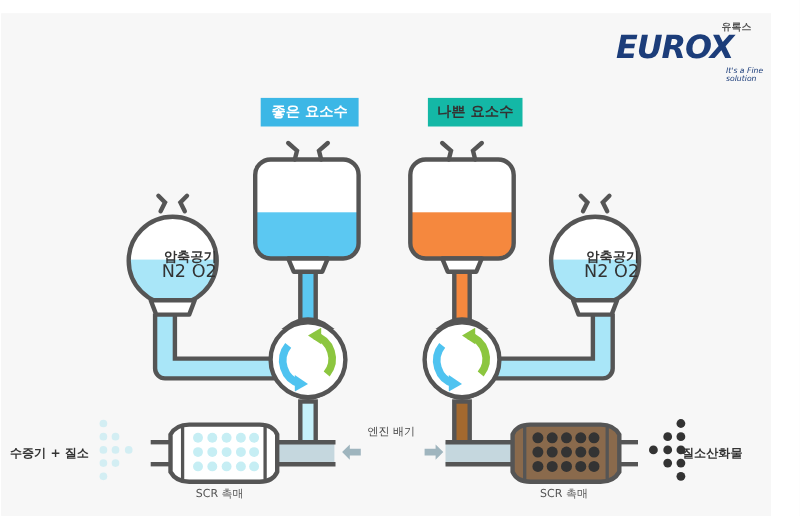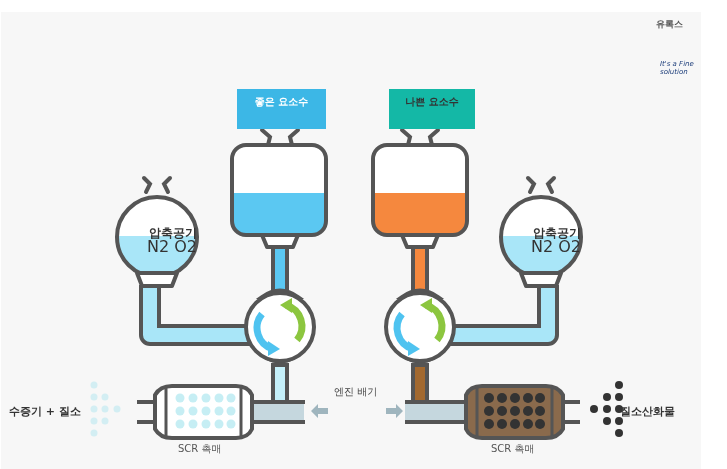--- a/index.html
+++ b/index.html
@@ -3,21 +3,21 @@
 <meta charset="utf-8">
 <style>
   html, body { margin: 0; padding: 0; }
   body {
     width: 727px; height: 469px; background: #ffffff; position: relative; overflow: hidden;
     font-family: "DejaVu Sans", "Liberation Sans", sans-serif;
   }
   .panel { position: absolute; left: 1px; top: 12px; width: 700px; height: 457px; background: #f7f7f7; }
   svg.diagram { position: absolute; left: 0; top: 0; }
   .txt { position: absolute; white-space: nowrap; color: #333; }
-  .badge { position: absolute; font-size: 10px; font-weight: bold; text-align: center; line-height: 26px; height: 40px; }
+  .badge { position: absolute; font-size: 13px; font-weight: bold; text-align: center; line-height: 26px; height: 26px; }
   .badge.good { left: 237px; top: 89px; width: 89px; background: #3cb7e6; color: #ffffff; }
   .badge.bad { left: 389px; top: 89px; width: 86px; background: #14b8a6; color: #333333; }
   .tank-label { font-size: 12px; font-weight: bold; text-align: right; width: 80px; line-height: 14px; color:#333; }
   .tank-label .n { font-weight: normal; font-size: 16px; padding-left: 24px; }
   .side-label { font-size: 11px; font-weight: bold; color: #333; }
   .small-label { font-size: 10px; color: #555; }
   .logo { position: absolute; left: 560px; top: 18px; width: 135px; height: 52px; }
   .logo-word { position: absolute; left: 0; top: 8px; font-family: "DejaVu Sans", sans-serif; font-weight: bold; font-style: italic; font-size: 29px; color: #1c3d7a; letter-spacing: -1px; }
   .logo-kr { position: absolute; right: 12px; top: 0; font-size: 9px; font-weight: bold; color: #555; }
   .logo-tag { position: absolute; left: 54px; top: 42px; font-size: 7px; font-style: italic; color: #1c3d7a; margin-left: 46px; }
@@ -211,20 +211,21 @@
     <circle cx="594" cy="409" r="4"></circle>
       <circle cx="607" cy="409" r="4"></circle>
       <circle cx="619" cy="409" r="4"></circle>
     <circle cx="607" cy="421" r="4"></circle>
       <circle cx="619" cy="421" r="4"></circle>
     <circle cx="619" cy="433" r="4"></circle>
   </g>
 </svg>
 
 <div class="logo">
+  <span class="logo-word">EUROX</span>
   <span class="logo-kr">유록스</span>
   <span class="logo-tag">It's a Fine solution</span>
 </div>
 
 <div class="badge good">좋은 요소수</div>
 <div class="badge bad">나쁜 요소수</div>
 
 <div class="txt tank-label" style="left:117px; top:226px;">
   <div>압축공기</div>
   <div class="n">N2 O2</div>

